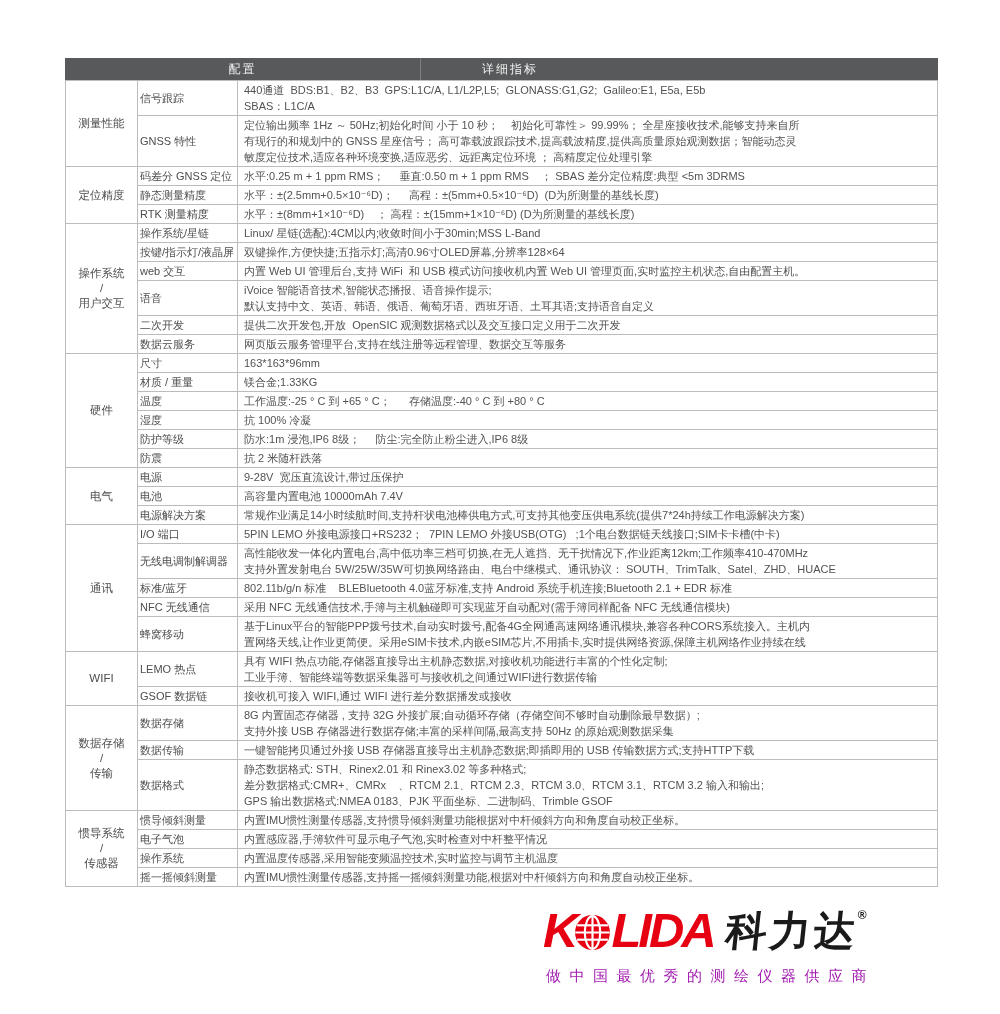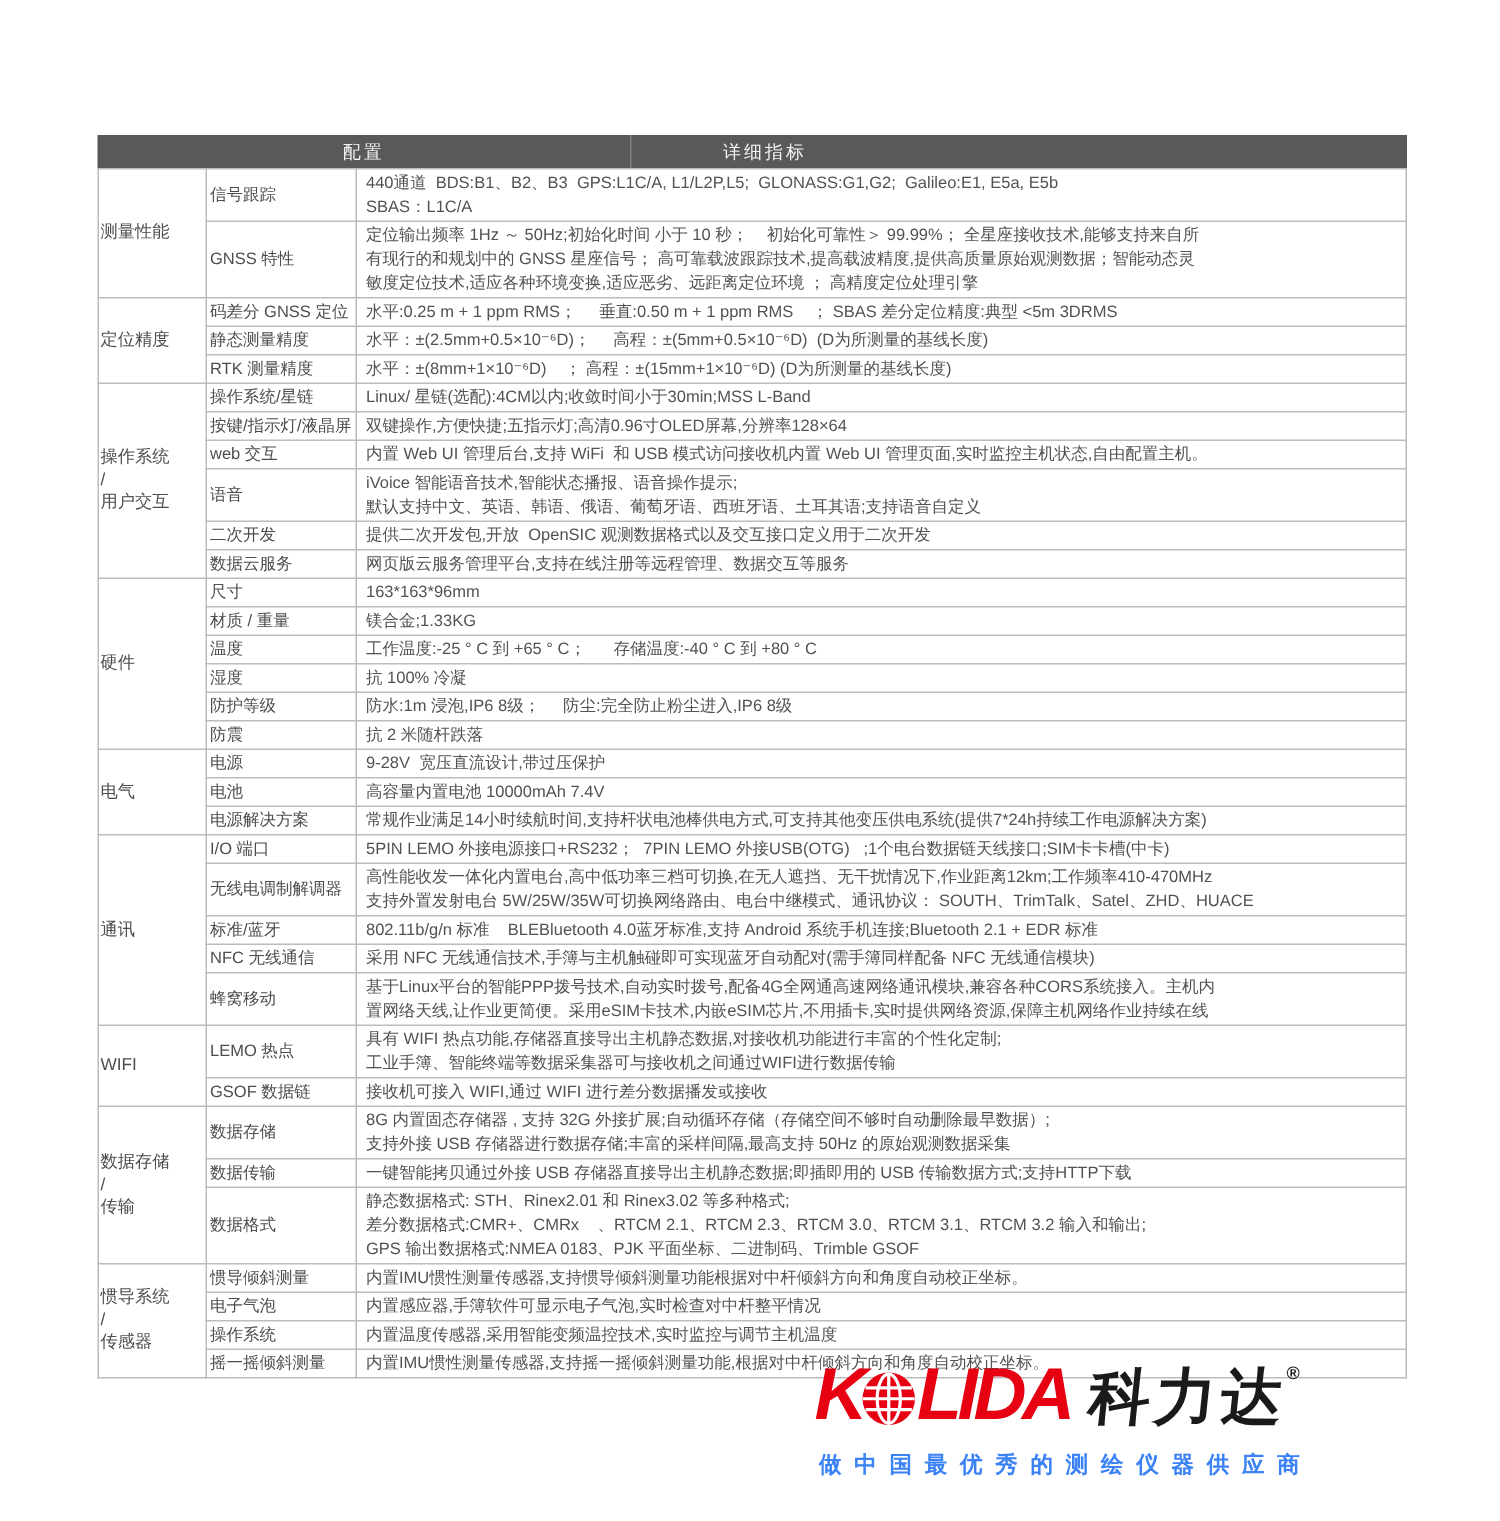--- a/index.html
+++ b/index.html
@@ -6,36 +6,36 @@
   body {
     width:1000px; height:1014px; position:relative; background:#ffffff;
     font-family:"Liberation Sans","DejaVu Sans",sans-serif;
     -webkit-font-smoothing:antialiased;
   }
   .sheet { position:absolute; left:65px; top:58px; width:873px; }
 
   
   .thead {
     position:relative; height:22px; background:#58595b; color:#f3f3f3;
-    font-size:12px; overflow:hidden;margin-top:32px;
+    font-size:12px; overflow:hidden;
   }
   .hdr-config {
     position:absolute; left:0; top:0; width:355px; height:22px;
     line-height:22px; text-align:center; letter-spacing:2px;
   }
   .hdr-divider { position:absolute; left:355px; top:0; bottom:0; width:1px; background:#7d7e80; }
   .hdr-details { position:absolute; left:417px; top:0; height:22px; line-height:22px; letter-spacing:2px; }
 
   
   table.spec {
     border-collapse:collapse; width:873px; table-layout:fixed;
     color:#515254; font-size:11px;
   }
   table.spec td { border:1px solid #bcbcbc; vertical-align:middle; }
-  td.group { text-align:left; font-size:11.5px; color:#4c4d4f; padding:1px 1px; }
+  td.group { text-align:center; font-size:11.5px; color:#4c4d4f; padding:1px 1px; }
   td.group .gline { line-height:15px; }
   td.attr { text-align:left; padding:1px 2px; color:#4c4d4f; }
   td.attr .aline { line-height:16px; }
   td.detail { padding:1px 6px; }
   td.detail .dline { line-height:16px; white-space:pre-wrap; word-break:break-all; }
 
   
   .logo { position:absolute; left:543px; top:906px; width:420px; }
   .brand { white-space:nowrap; height:50px; }
   .latin {
@@ -45,22 +45,22 @@
   }
   .globe { display:inline-block; width:37px; height:37px; vertical-align:bottom; margin:0 0 3px -1px; }
   .globe svg { display:block; }
   .cn {
     font-weight:bold; color:#1a1a1a; font-size:41px; line-height:46px;
     margin-left:12px; display:inline-block; vertical-align:bottom;
     transform:skewX(-6deg); letter-spacing:3px;
   }
   .reg { font-size:12px; font-weight:bold; color:#1a1a1a; vertical-align:top; line-height:18px; }
   .tagline {
-    margin-top:11px; margin-left:3px; font-size:15px; font-weight:bold;
-    color:#3b82f6; letter-spacing:8.5px; white-space:nowrap;
+    margin-top:11px; margin-left:3px; font-size:15px; font-weight:normal;
+    color:#a21caf; letter-spacing:8.5px; white-space:nowrap;
   }
 </style>
 </head>
 <body>
 
 <div class="sheet">
   <div class="thead">
     <span class="hdr-config">配置</span>
     <span class="hdr-divider"></span>
     <span class="hdr-details">详细指标</span>

